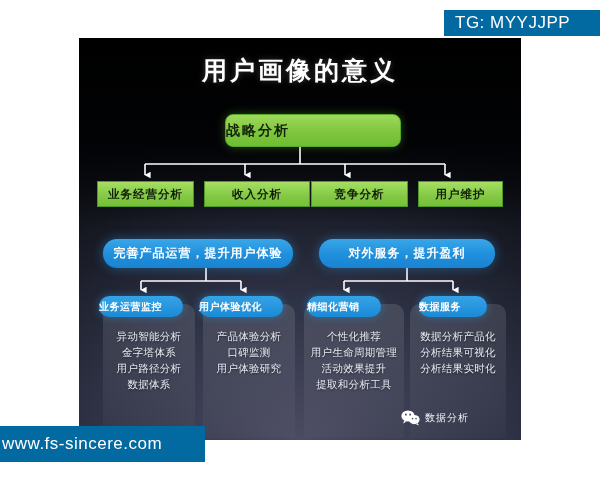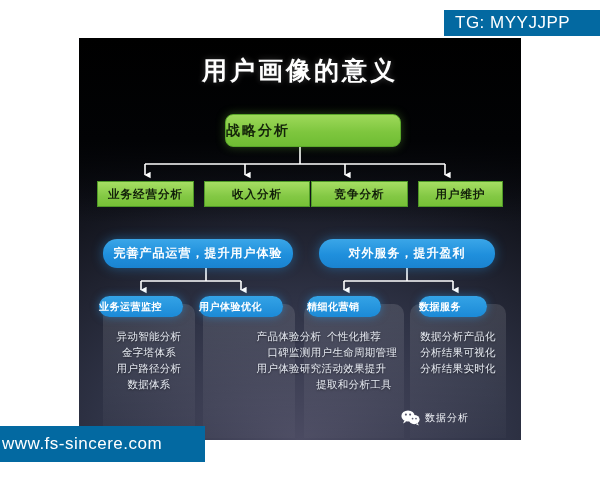--- a/index.html
+++ b/index.html
@@ -101,21 +101,21 @@
     box-shadow: 0 0 8px rgba(40,150,230,.5);
   }
   .pill.p0 { left: 20px;  width: 84px; }
   .pill.p1 { left: 120px; width: 84px; }
   .pill.p2 { left: 228px; width: 74px; }
   .pill.p3 { left: 340px; width: 68px; }
 
   
   .items { position: absolute; top: 290px; text-align: center; }
   .items.i0 { left: 24px;  width: 92px; }
-  .items.i1 { left: 124px; width: 92px; margin-left: 40px; }
+  .items.i1 { left: 124px; width: 92px; }
   .items.i2 { left: 219px; width: 112px; }
   .items.i3 { left: 329px; width: 100px; }
   .items div {
     color: #e9edf5; font-size: 10.5px; line-height: 16px;
     letter-spacing: .3px;
     text-shadow: 0 1px 2px rgba(0,0,0,.5);
   }
 
   
   .wires { position: absolute; inset: 0; z-index: 2; }

